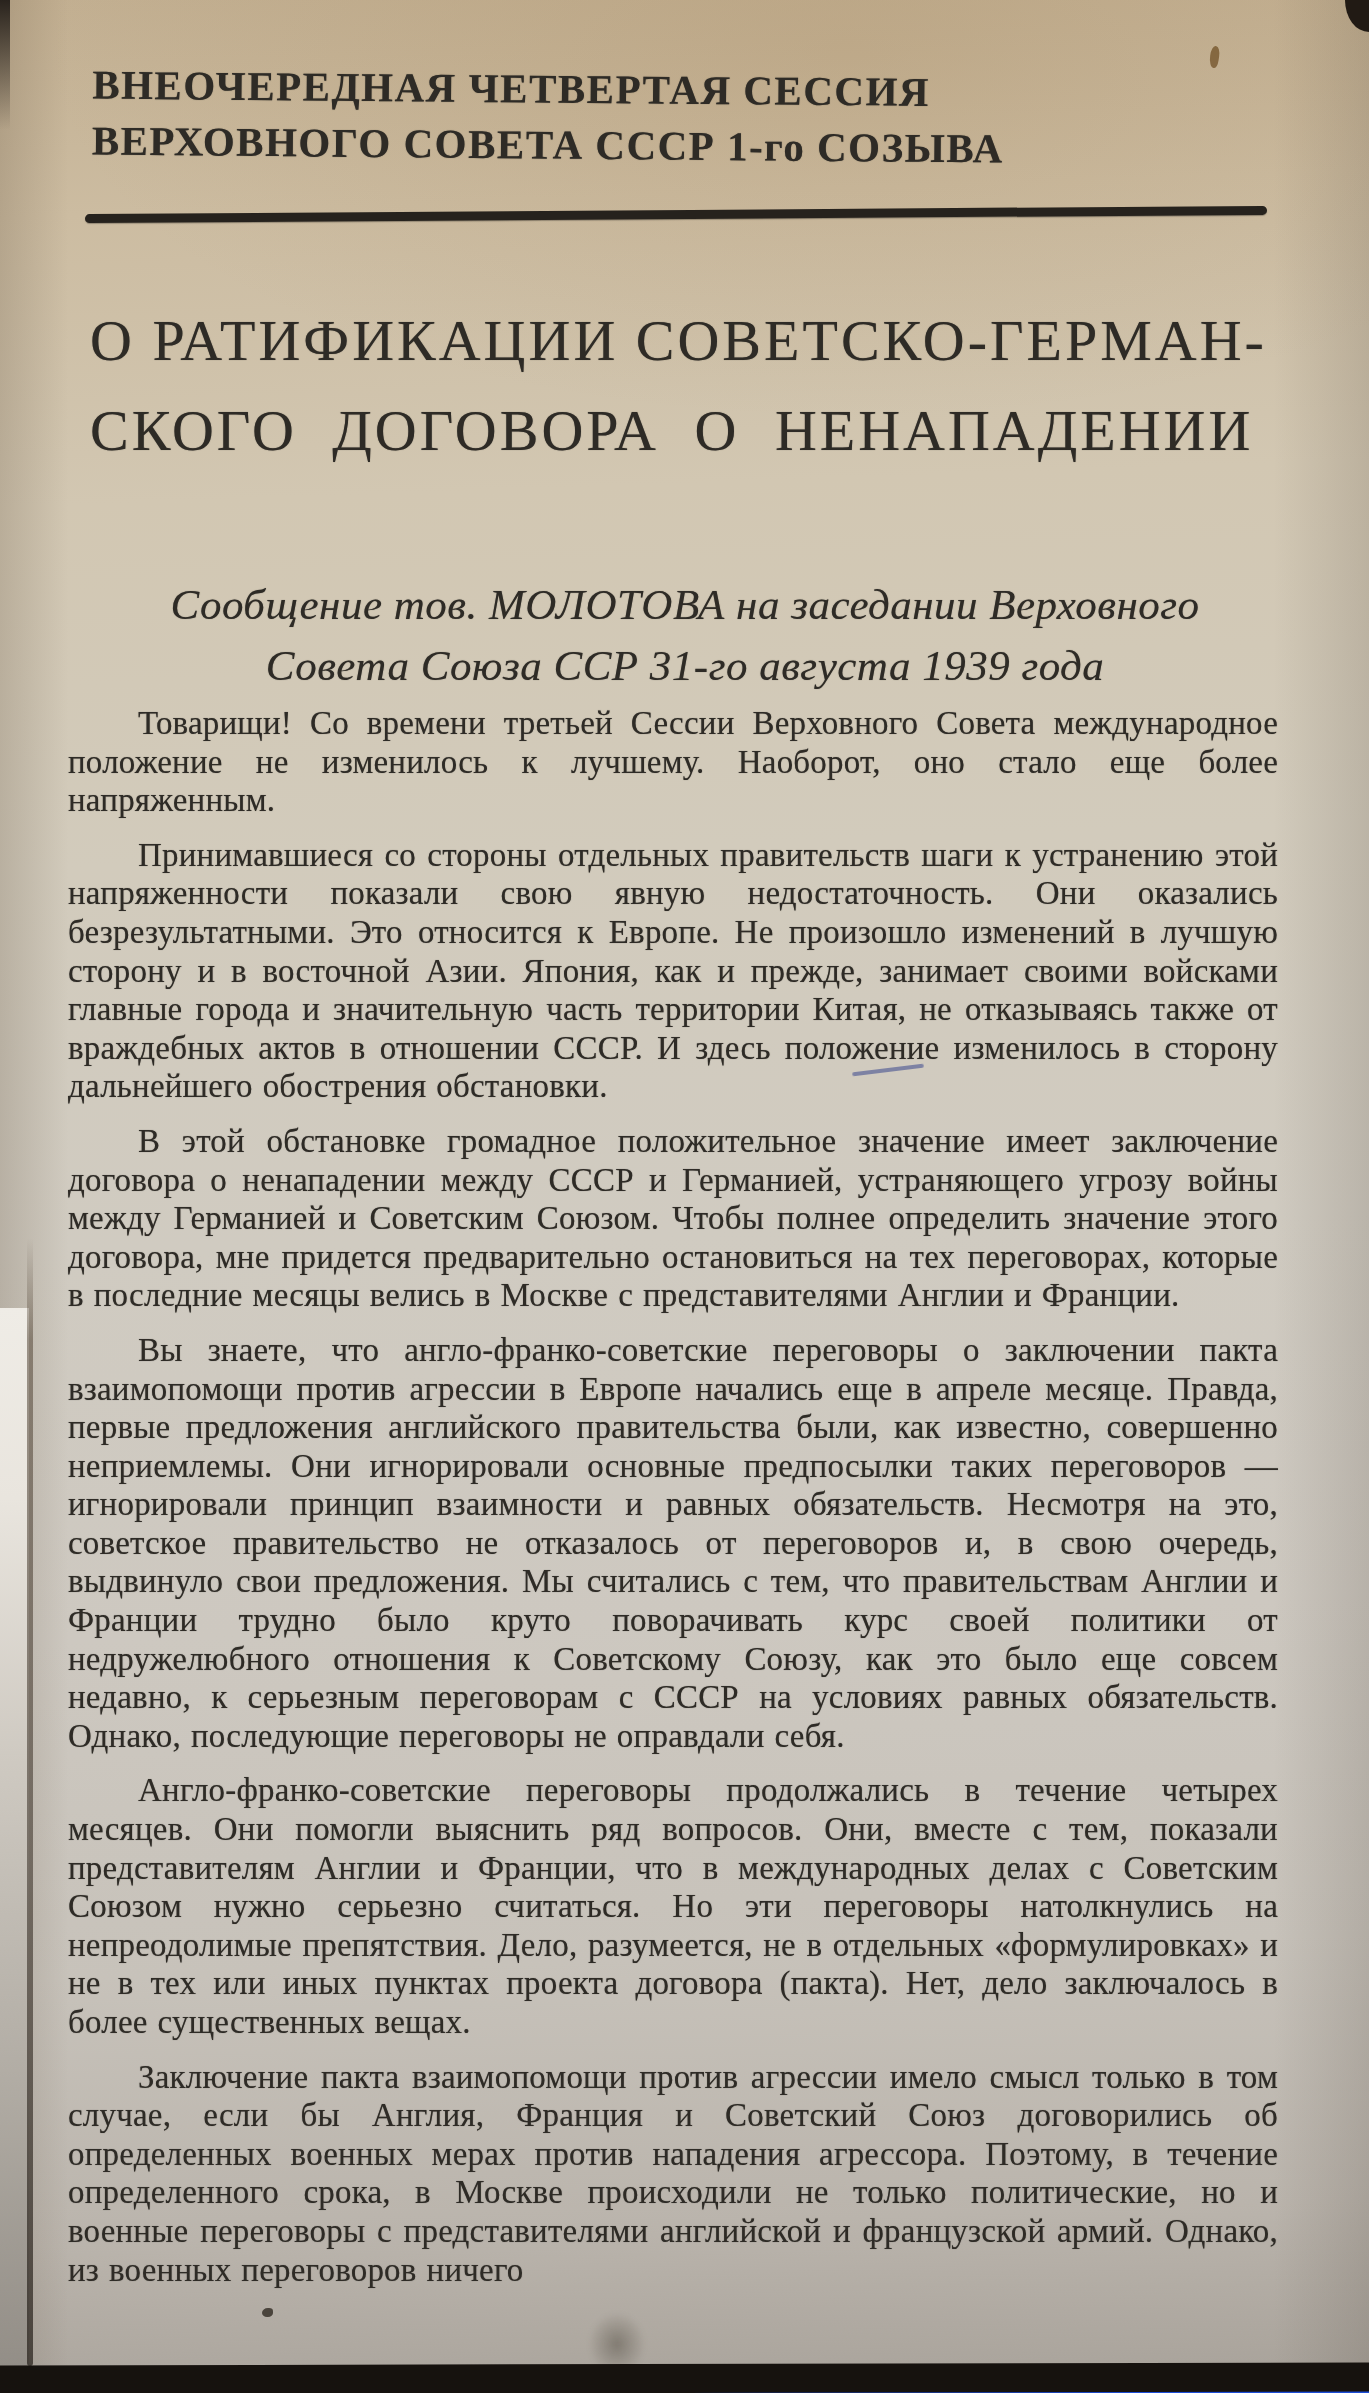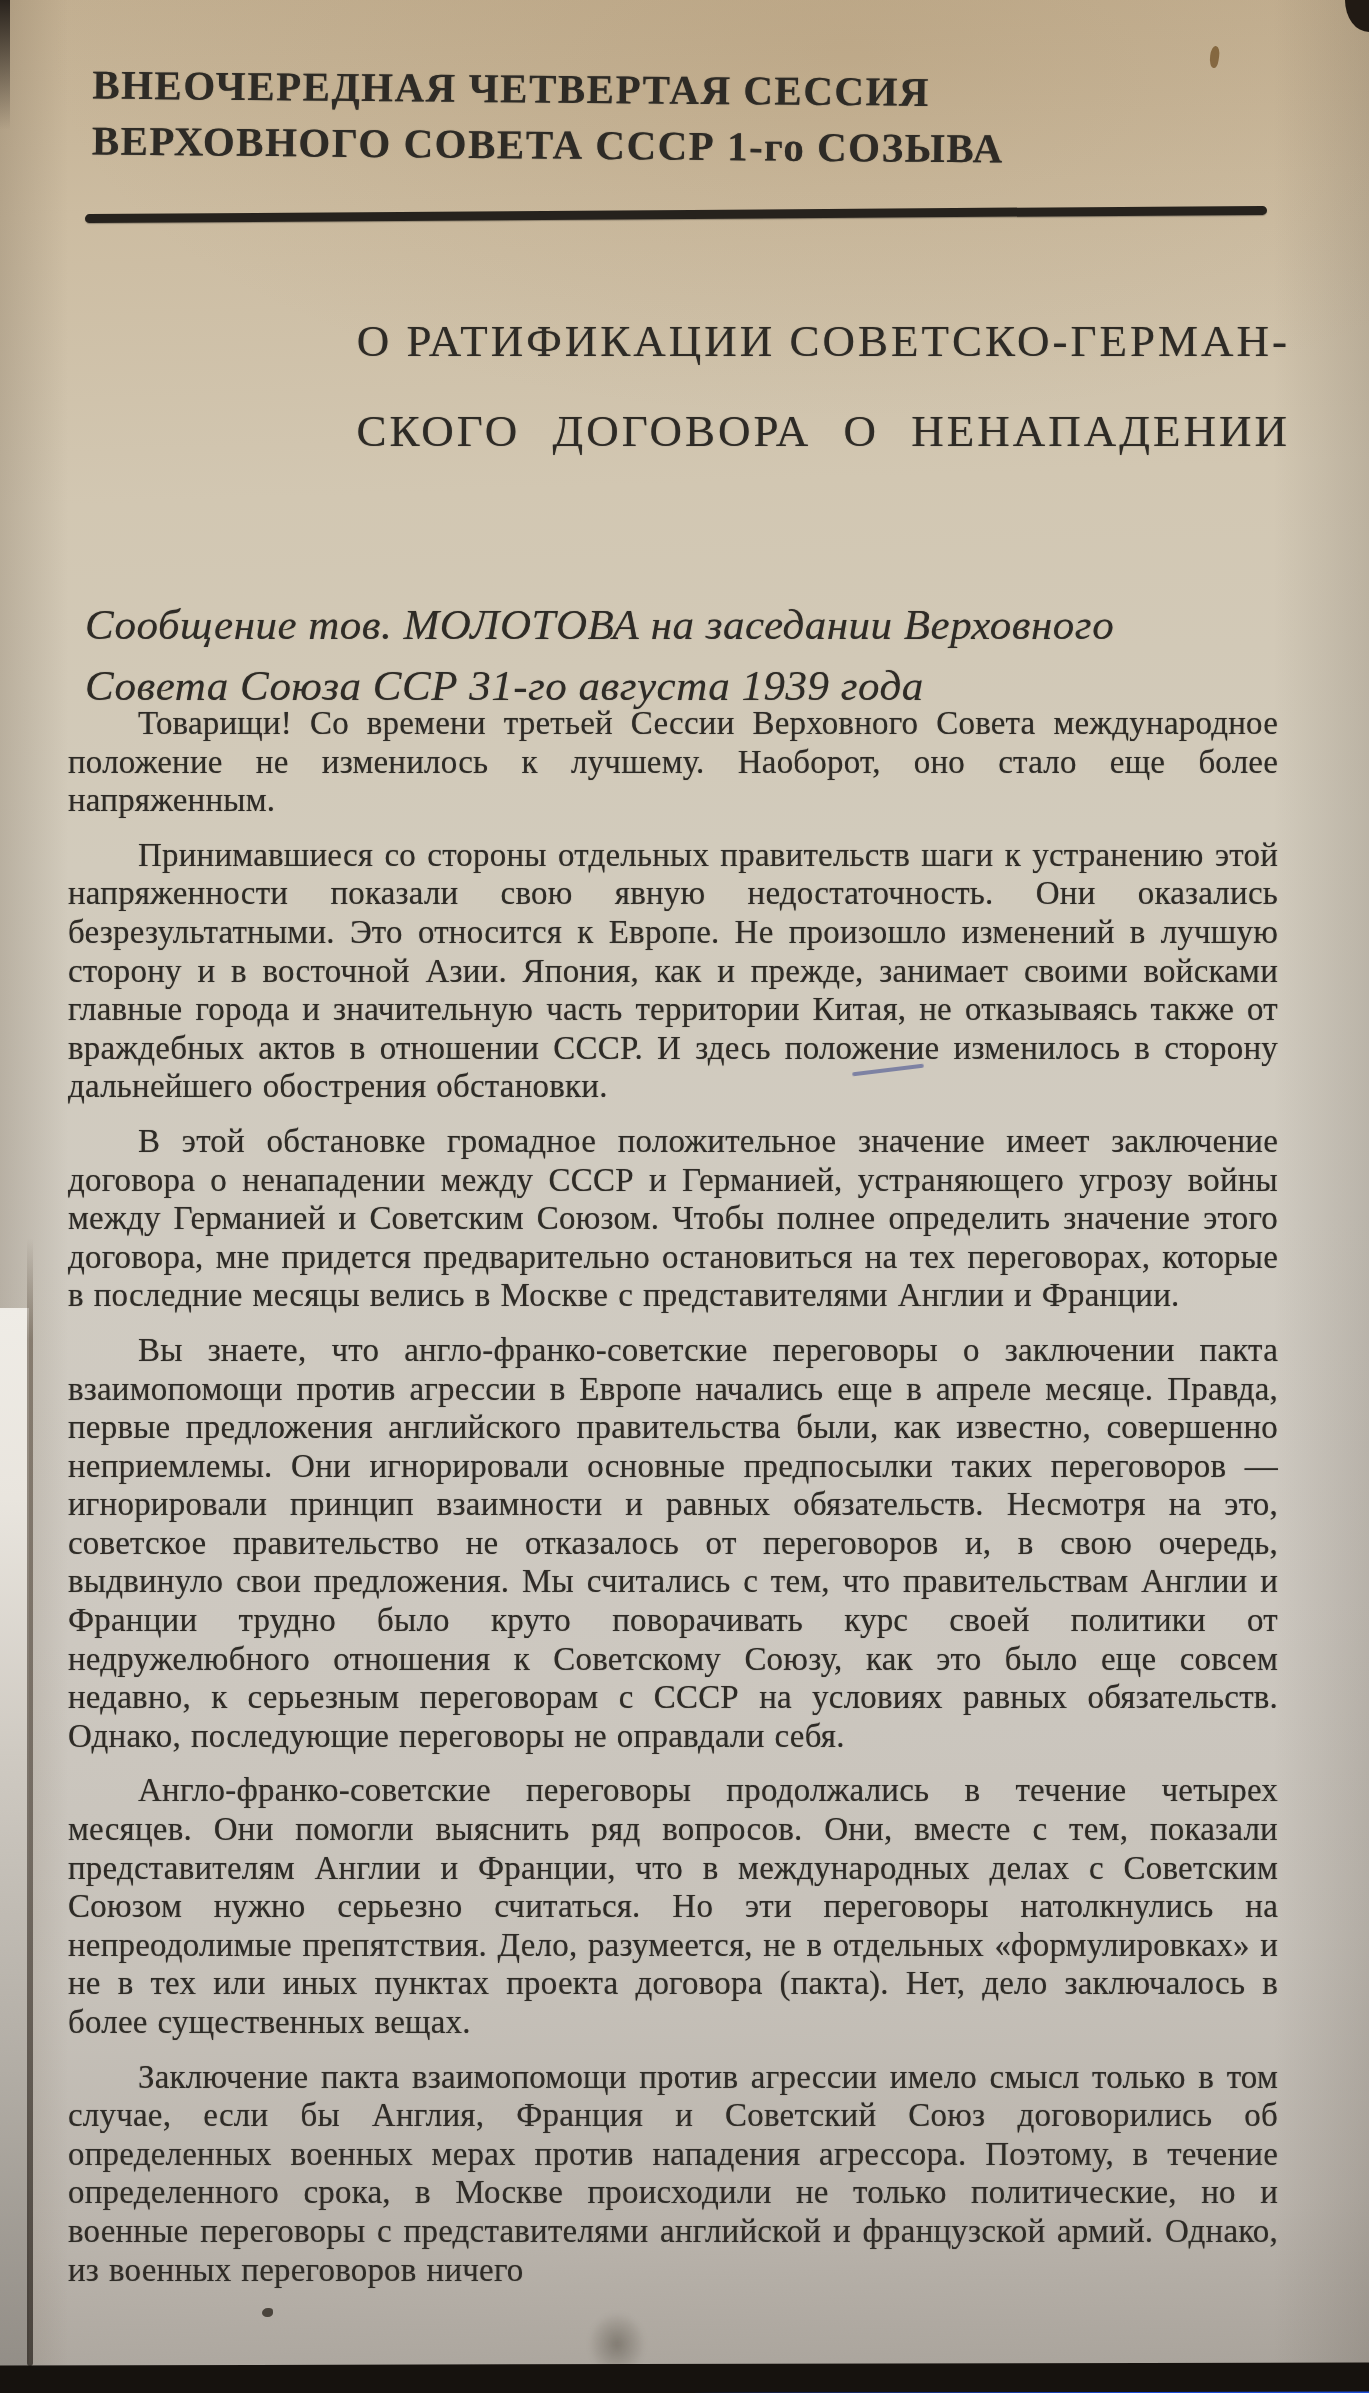--- a/index.html
+++ b/index.html
@@ -50,29 +50,28 @@
     text-align:center;font-weight:700;font-size:41px;line-height:56px;
     letter-spacing:1.5px;transform:rotate(0.5deg);white-space:nowrap;
   }
   .header-rule{
     position:absolute;left:85px;top:210px;width:1182px;height:9px;
     background:#26221d;border-radius:5px;transform:rotate(-0.4deg);
     box-shadow:0 1px 1px rgba(46,43,38,0.35);
   }
   .doc-title{
     position:absolute;left:90px;top:296px;width:1200px;
-    font-weight:400;font-size:45px;line-height:90px;letter-spacing:3px;
+    font-weight:400;font-size:58px;line-height:90px;letter-spacing:3px;
     white-space:nowrap;
-    text-align:right;
   }
   .doc-title .t2{word-spacing:18px;}
   .doc-subtitle{
     position:absolute;left:85px;top:574px;width:1200px;
-    font-style:italic;font-size:43px;line-height:61px;text-align:left;
-    letter-spacing:0.5px;white-space:nowrap;margin-top:20px;
+    font-style:italic;font-size:43px;line-height:61px;text-align:center;
+    letter-spacing:0.5px;white-space:nowrap;
   }
   .doc-body{
     position:absolute;left:52px;top:688px;width:1242px;height:1662px;
     font-size:33px;line-height:38.6px;text-align:justify;
     letter-spacing:0.2px;word-spacing:1.5px;overflow:hidden;
   }
   .doc-body p{margin:16px;text-indent:70px;}
 
   .watermark{
     position:absolute;right:8px;bottom:6px;

